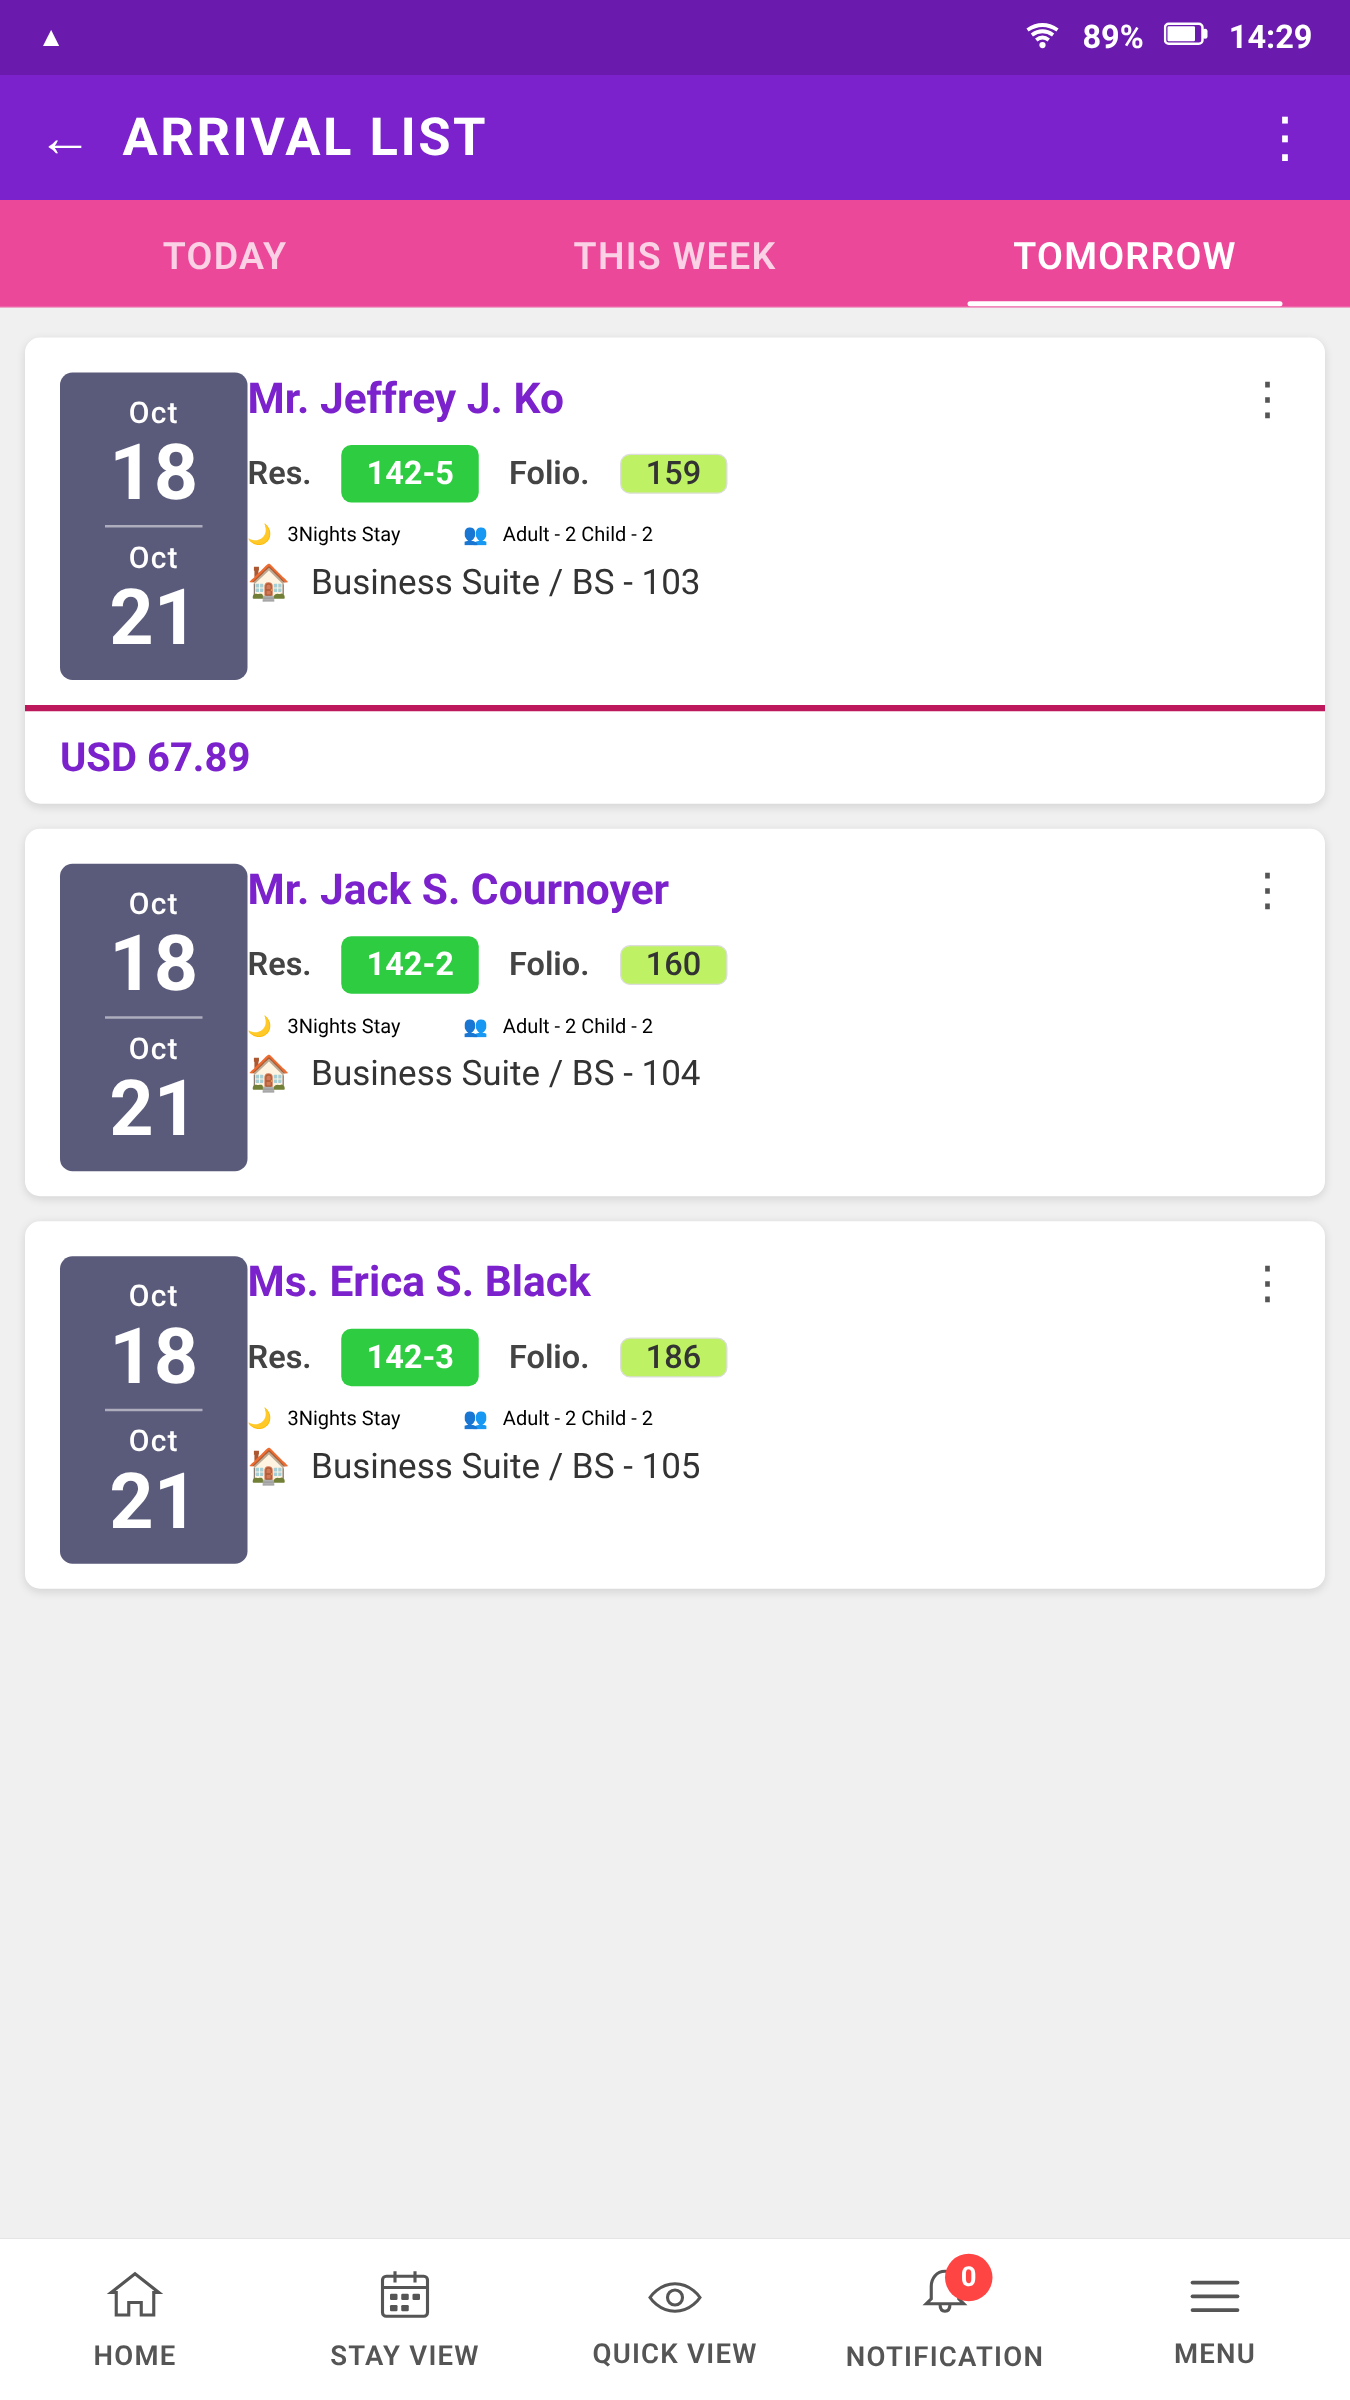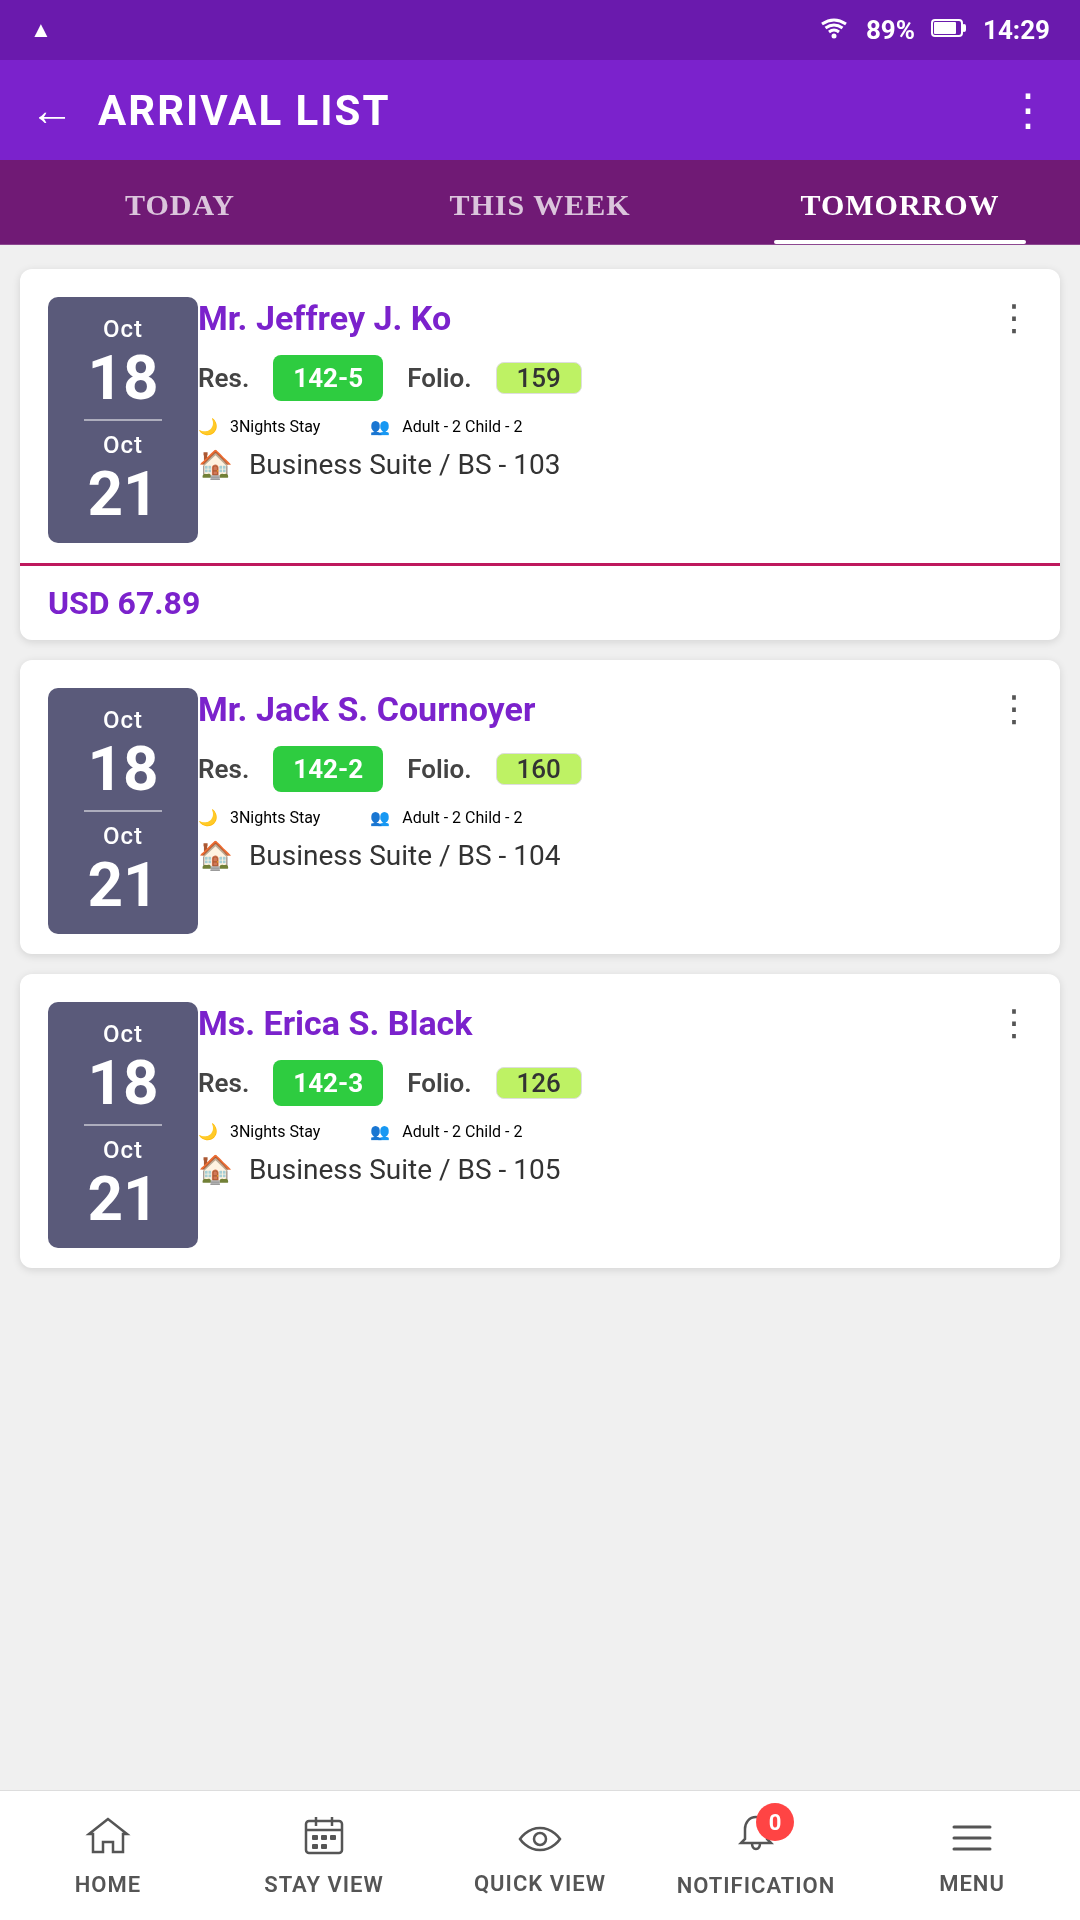--- a/index.html
+++ b/index.html
@@ -48,24 +48,23 @@
       letter-spacing: 2px;
     }
     .header .more-btn {
       font-size: 44px;
       cursor: pointer;
       color: white;
     }
 
     
     .tabs {
-      background: #701a75;
+      background: #ec4899;
       display: flex;
       border-bottom: 1px solid rgba(255,255,255,0.2);
-      font-family: Liberation Serif, serif;
     }
     .tab {
       flex: 1;
       text-align: center;
       color: rgba(255,255,255,0.75);
       font-size: 30px;
       font-weight: 600;
       padding: 28px 0 22px;
       cursor: pointer;
       letter-spacing: 1px;
@@ -188,21 +187,21 @@
       display: flex;
       align-items: center;
       gap: 16px;
       margin-bottom: 12px;
     }
     .detail-row .icon { font-size: 28px; color: #888; }
     .detail-row .text { font-size: 28px; color: #333; }
 
     
     .card-footer {
-      border-top: 3px solid #be185d;
+      border-top: 5px solid #be185d;
       padding: 18px 28px;
       display: flex;
       align-items: center;
       justify-content: space-between;
     }
     .price {
       font-size: 32px;
       font-weight: bold;
       color: #7b22cc;
     }
@@ -410,21 +409,21 @@
       </div>
       <div class="card-info">
         <div class="card-header-row">
           <div class="guest-name">Ms. Erica S. Black</div>
           <div class="menu-dots">⋮</div>
         </div>
         <div class="res-folio-row">
           <span class="label">Res.</span>
           <span class="res-badge">142-3</span>
           <span class="label">Folio.</span>
-          <span class="folio-badge">126</span>
+          <span class="folio-badge">186</span>
         </div>
         <div class="detail-combined">
           <div class="section">
             <span class="icon">🌙</span>
             <span class="text">3Nights Stay</span>
           </div>
           <div class="sep"></div>
           <div class="section">
             <span class="icon">👥</span>
             <span class="text">Adult - 2 Child - 2</span>

